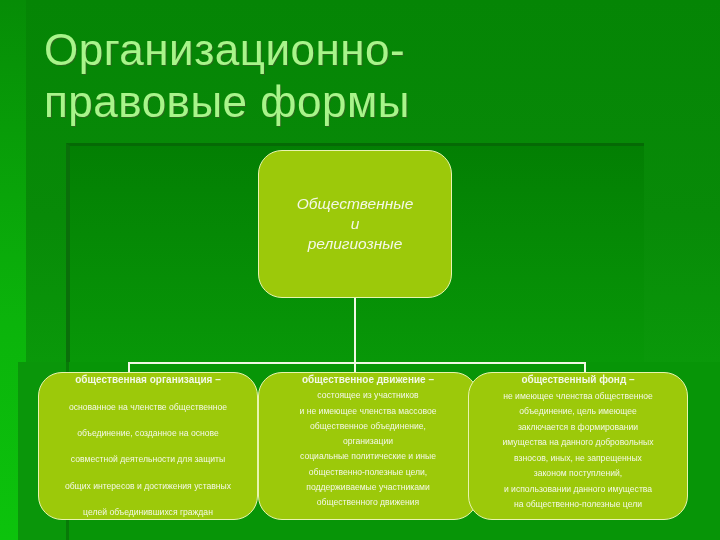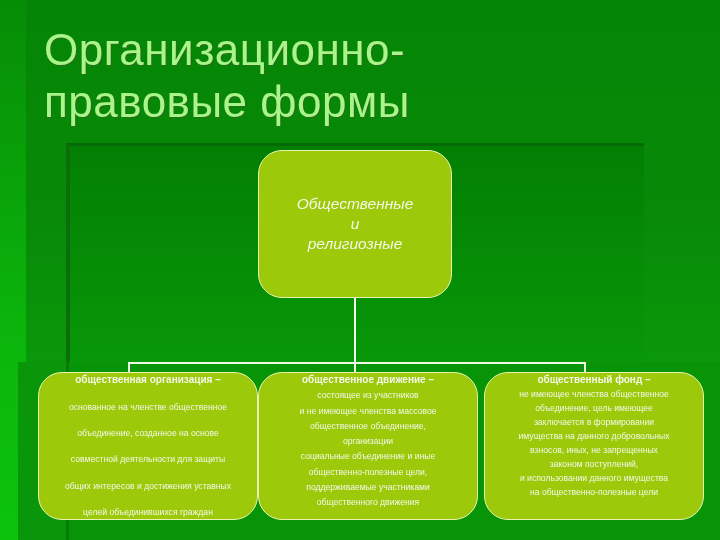--- a/index.html
+++ b/index.html
@@ -76,21 +76,21 @@
     .child-box {
       top: 372px;
       width: 220px; height: 148px;
       font-size: 8.6px;
       line-height: 11.8px;
       padding: 0 2px;
       justify-content: space-between;
     }
     .child-1 { left: 38px; }
     .child-2 { left: 258px; padding-bottom: 10px; }
-    .child-3 { left: 484px; padding-bottom: 20px; }
+    .child-3 { left: 468px; padding-bottom: 8px; }
     .child-box .term {
       font-weight: bold;
       font-size: 10px;
       line-height: 14px;
       white-space: nowrap;
     }
     .child-box .line {
       white-space: nowrap;
     }
     .conn {
@@ -134,21 +134,21 @@
   <span class="line">общих интересов и достижения уставных</span>
   <span class="line">целей объединившихся граждан</span>
 </div>
 
 <div class="box child-box child-2">
   <span class="term">общественное движение –</span>
   <span class="line">состоящее из участников</span>
   <span class="line">и не имеющее членства массовое</span>
   <span class="line">общественное объединение,</span>
   <span class="line">организации</span>
-  <span class="line">социальные объединение и иные</span>
+  <span class="line">социальные политические и иные</span>
   <span class="line">общественно-полезные цели,</span>
   <span class="line">поддерживаемые участниками</span>
   <span class="line">общественного движения</span>
 </div>
 
 <div class="box child-box child-3">
   <span class="term">общественный фонд –</span>
   <span class="line">не имеющее членства общественное</span>
   <span class="line">объединение, цель имеющее</span>
   <span class="line">заключается в формировании</span>

